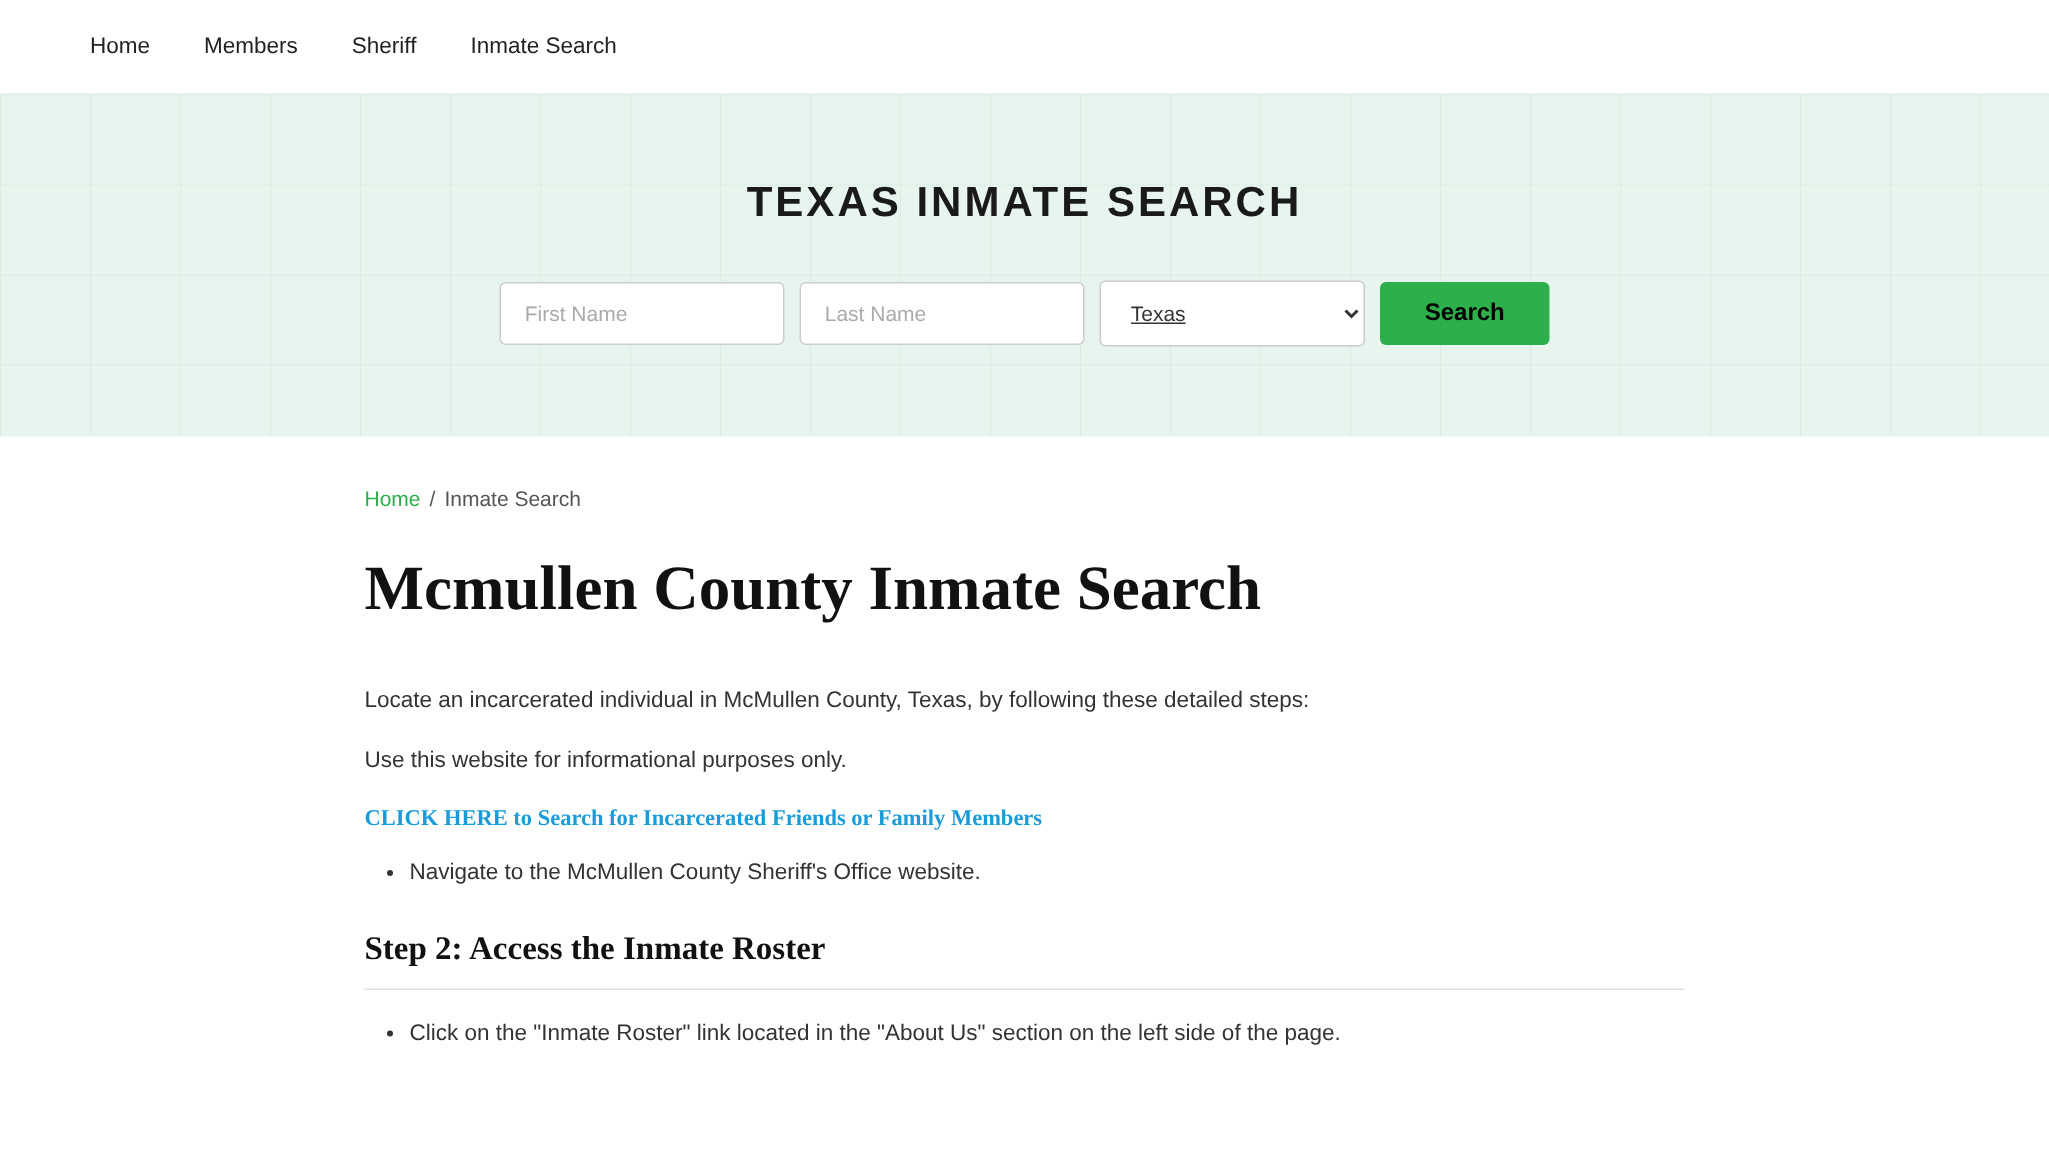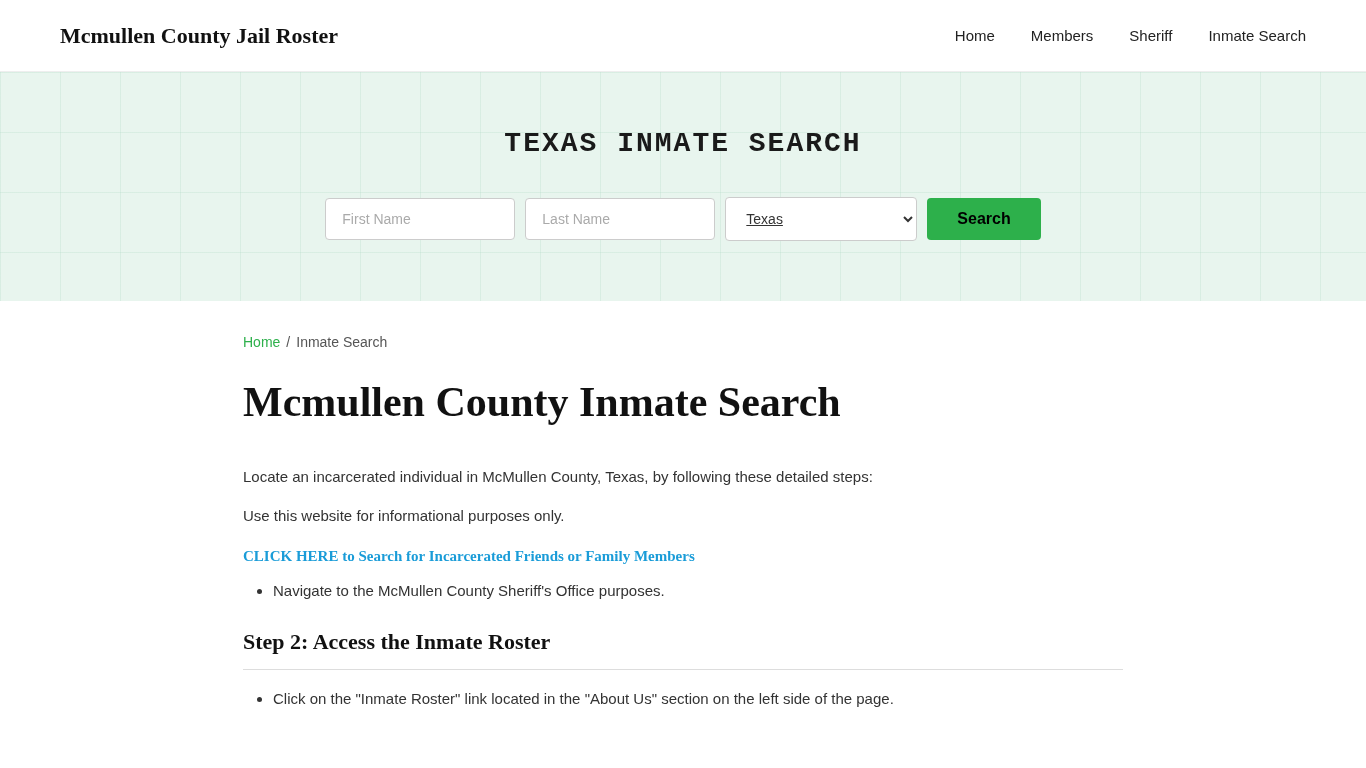--- a/index.html
+++ b/index.html
@@ -52,21 +52,21 @@
       background-color: #e8f5ee;
       background-image:
         linear-gradient(rgba(180,220,200,0.3) 1px, transparent 1px),
         linear-gradient(90deg, rgba(180,220,200,0.3) 1px, transparent 1px);
       background-size: 60px 60px;
       padding: 50px 20px 60px;
       text-align: center;
     }
 
     .hero-banner h1 {
-      font-family: Liberation Mono, monospace;
+      font-family: Liberation Sans, sans-serif;
       font-size: 28px;
       font-weight: 900;
       letter-spacing: 2px;
       color: #1a1a1a;
       margin-bottom: 30px;
       text-transform: uppercase;
     }
 
     .search-form {
       display: flex;
@@ -90,21 +90,21 @@
 
     .search-form input[type="text"]::placeholder {
       color: #aaa;
     }
 
     .search-form select {
       padding: 12px 16px;
       border: 1px solid #ccc;
       border-radius: 4px;
       font-size: 14px;
-      width: 192px;
+      width: 177px;
       outline: none;
       font-family: Arial, sans-serif;
       color: #333;
       background: #fff;
       appearance: auto;
       text-decoration: underline;
     }
 
     .search-btn {
       padding: 12px 30px;
@@ -199,21 +199,20 @@
     .divider {
       border: none;
       border-top: 1px solid #ddd;
       margin: 8px 0 16px;
     }
   </style>
 </head>
 <body>
 
 <header class="site-header">
-  <div class="site-title">Mcmullen County Jail Roster</div>
   <nav>
     <ul class="nav-menu">
 
     <li><a href="#">Home</a></li>
         <li><a href="#">Members</a></li>
         <li><a href="#">Sheriff</a></li>
         <li><a href="#">Inmate Search</a></li>
       </ul>
   </nav>
 </header>
@@ -242,21 +241,21 @@
 
   <p class="body-text">Locate an incarcerated individual in McMullen County, Texas, by following these detailed steps:</p>
   <p class="body-text">Use this website for informational purposes only.</p>
 
   <p>
     <a class="link-highlight" href="#">CLICK HERE to Search for Incarcerated Friends or Family Members</a>
   </p>
 
   <ul class="content-list">
 
-  <li>Navigate to the McMullen County Sheriff's Office purposes.</li>
+  <li>Navigate to the McMullen County Sheriff's Office website.</li>
     </ul>
 
   <h2 class="step-heading">Step 2: Access the Inmate Roster</h2>
   <hr class="divider">
 
   <ul class="content-list">
 
   <li>Click on the "Inmate Roster" link located in the "About Us" section on the left side of the page.</li>
     </ul>
 

